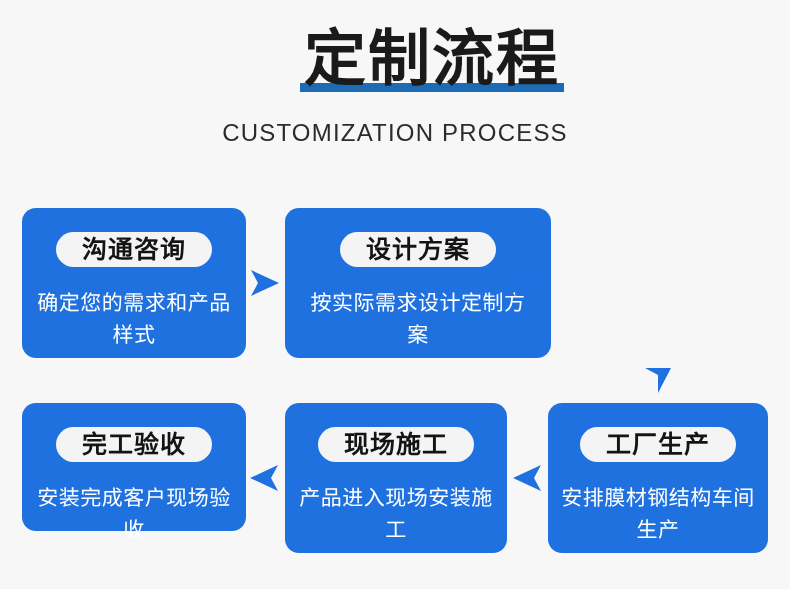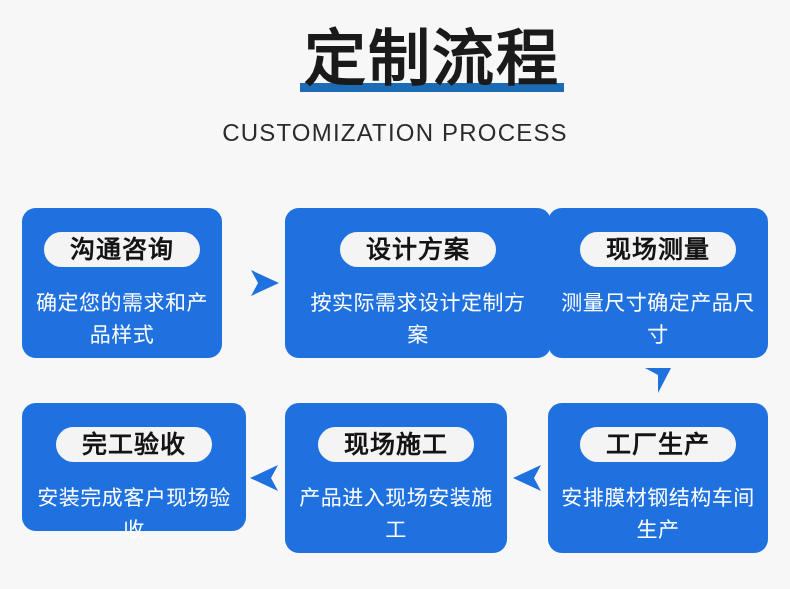--- a/index.html
+++ b/index.html
@@ -126,21 +126,21 @@
     <span class="title-inner">
       <span class="title-underline"></span>
       <span class="page-title">定制流程</span>
     </span>
   </div>
   <div class="page-subtitle">CUSTOMIZATION PROCESS</div>
 </div>
 
 <div class="flow">
 
-  <div class="card" style="left:22px; top:208px; width:200px; height:150px;">
+  <div class="card" style="left:22px; top:208px; width:224px; height:150px;">
     <span class="card-badge">沟通咨询</span>
     <div class="card-desc">确定您的需求和产品样式</div>
   </div>
 
   <div class="arrow" style="left:249px; top:268px; width:31px; height:30px;">
     <svg width="31" height="30" viewBox="0 0 31 30" aria-hidden="true">
       <path d="M2 2 L30 15 L2 28 L9 15 Z" fill="#1f71e0"></path>
     </svg>
   </div>
 
@@ -148,24 +148,20 @@
     <span class="card-badge">设计方案</span>
     <div class="card-desc">按实际需求设计定制方案</div>
   </div>
 
   <div class="arrow" style="left:512px; top:268px; width:31px; height:30px;">
     <svg width="31" height="30" viewBox="0 0 31 30" aria-hidden="true">
       <path d="M2 2 L30 15 L2 28 L9 15 Z" fill="#1f71e0"></path>
     </svg>
   </div>
 
-  <div class="card" style="left:548px; top:208px; width:220px; height:150px;">
-    <span class="card-badge">现场测量</span>
-    <div class="card-desc">测量尺寸确定产品尺寸</div>
-  </div>
 
   <div class="arrow" style="left:643px; top:366px; width:30px; height:28px;">
     <svg width="30" height="28" viewBox="0 0 30 28" aria-hidden="true">
       <path d="M2 2 L28 2 L15 27 L15 9 Z" fill="#1f71e0"></path>
     </svg>
   </div>
 
   <div class="card" style="left:22px; top:403px; width:224px; height:128px;">
     <span class="card-badge">完工验收</span>
     <div class="card-desc">安装完成客户现场验收</div>

